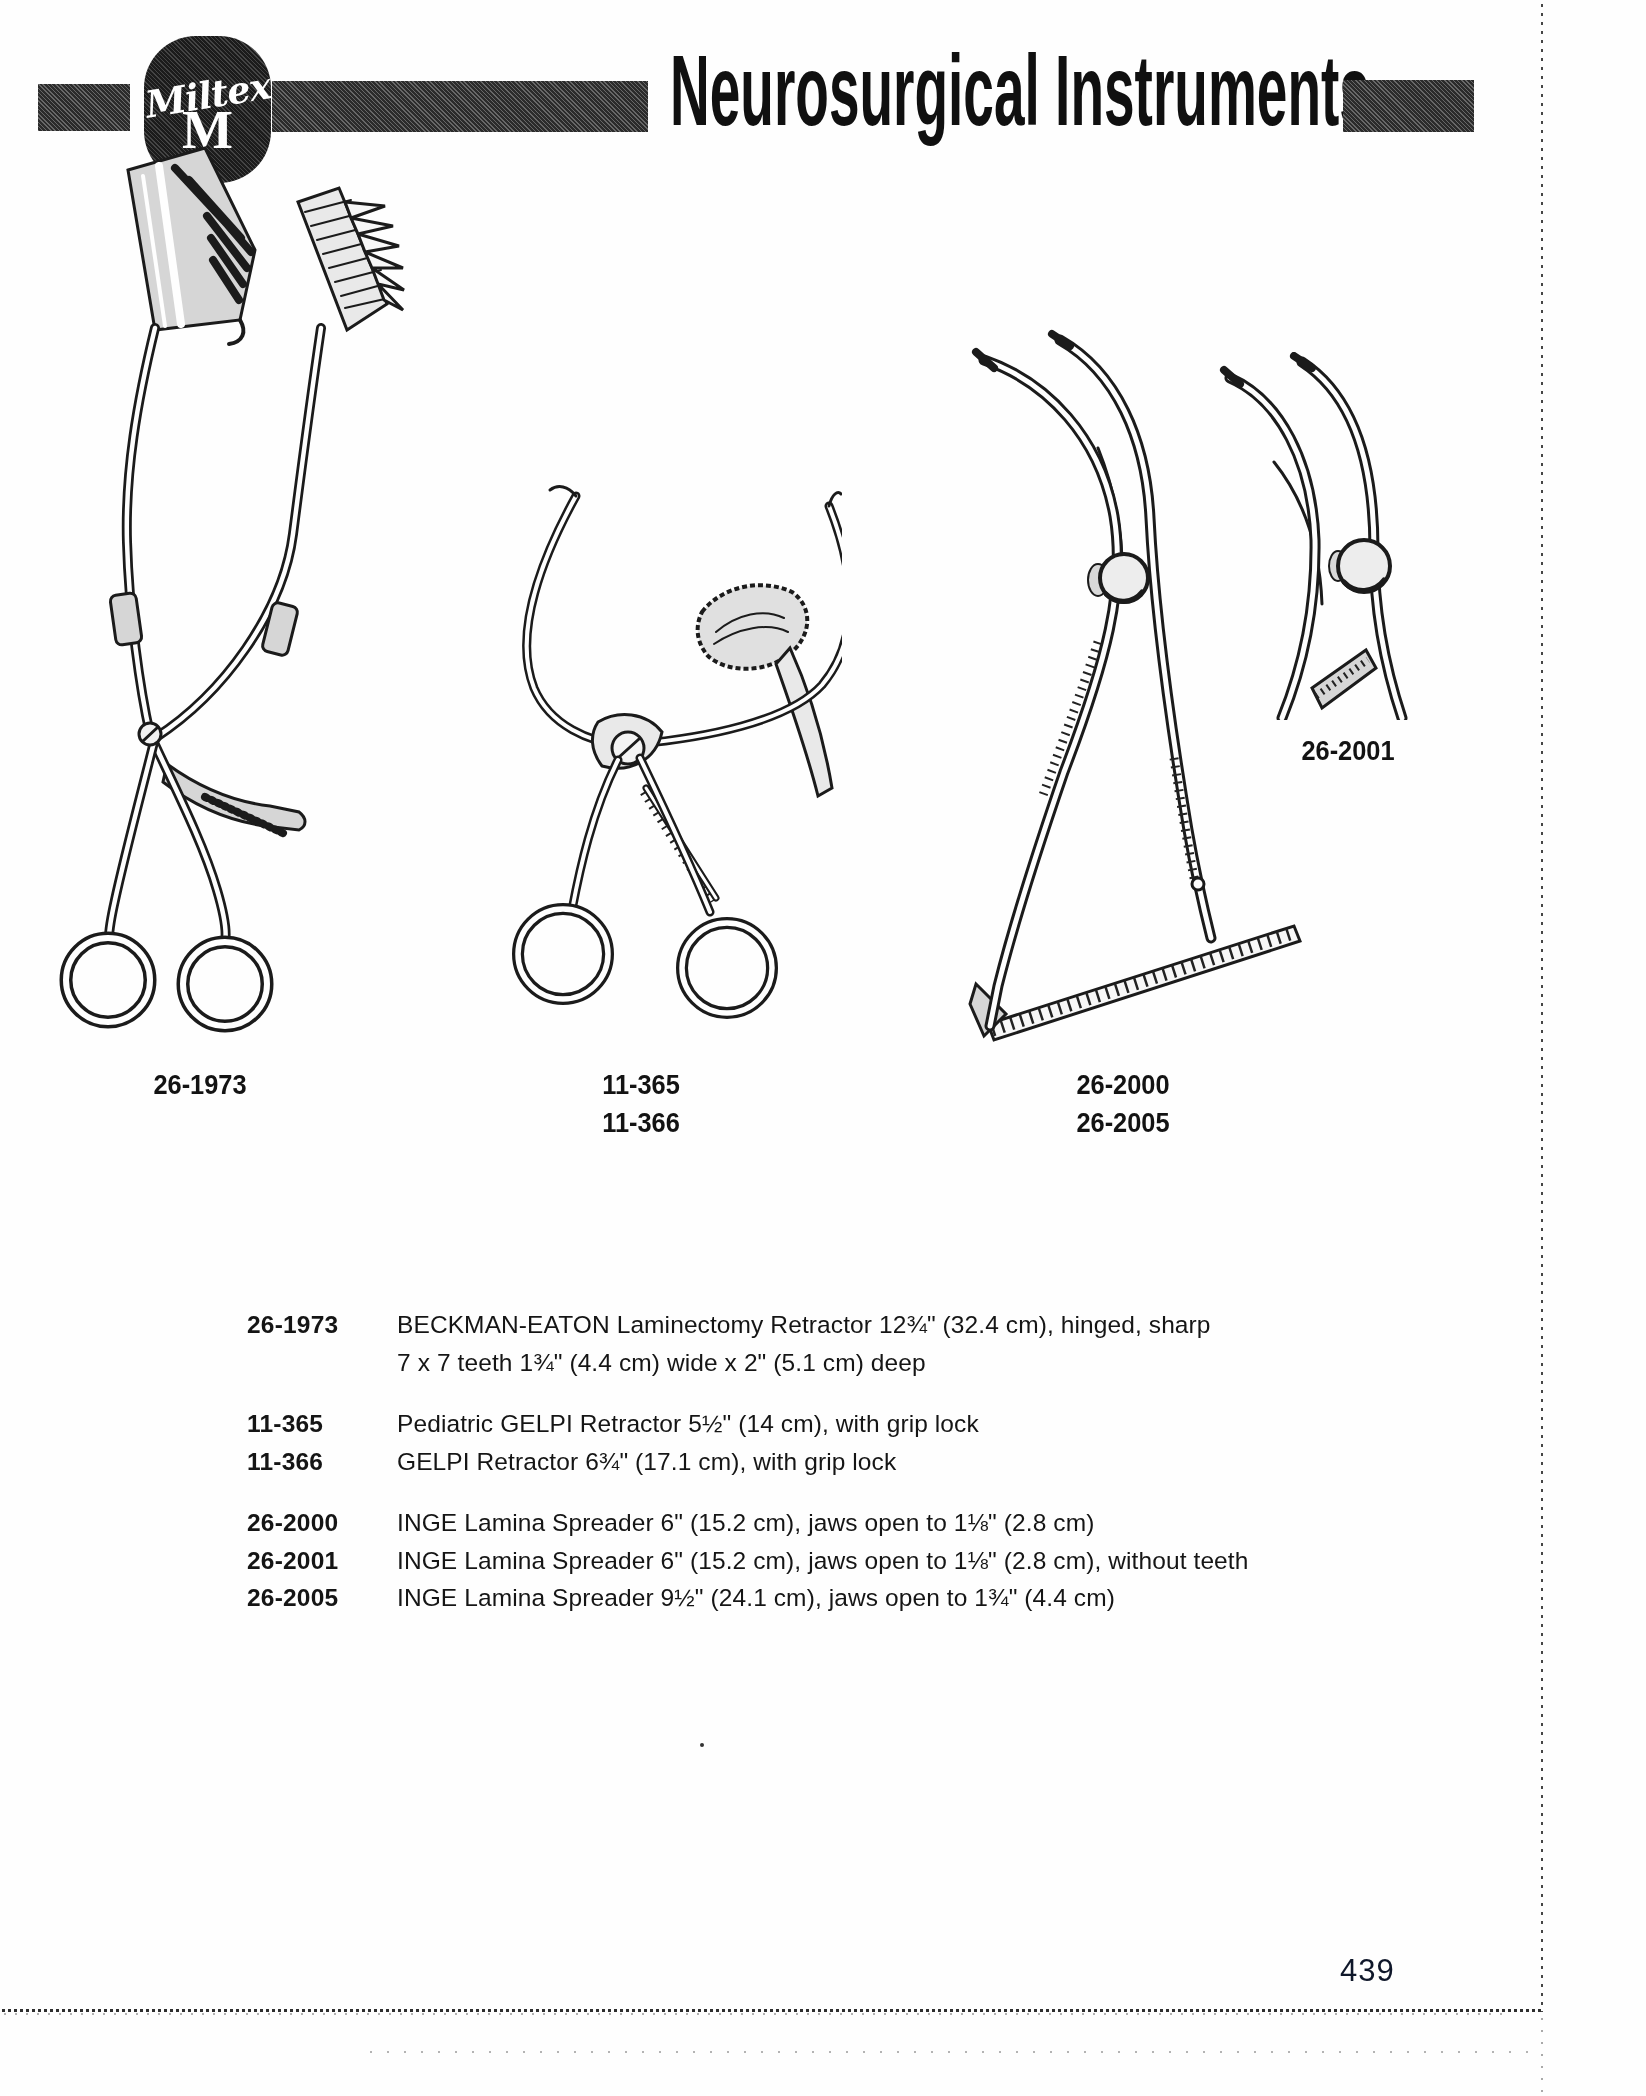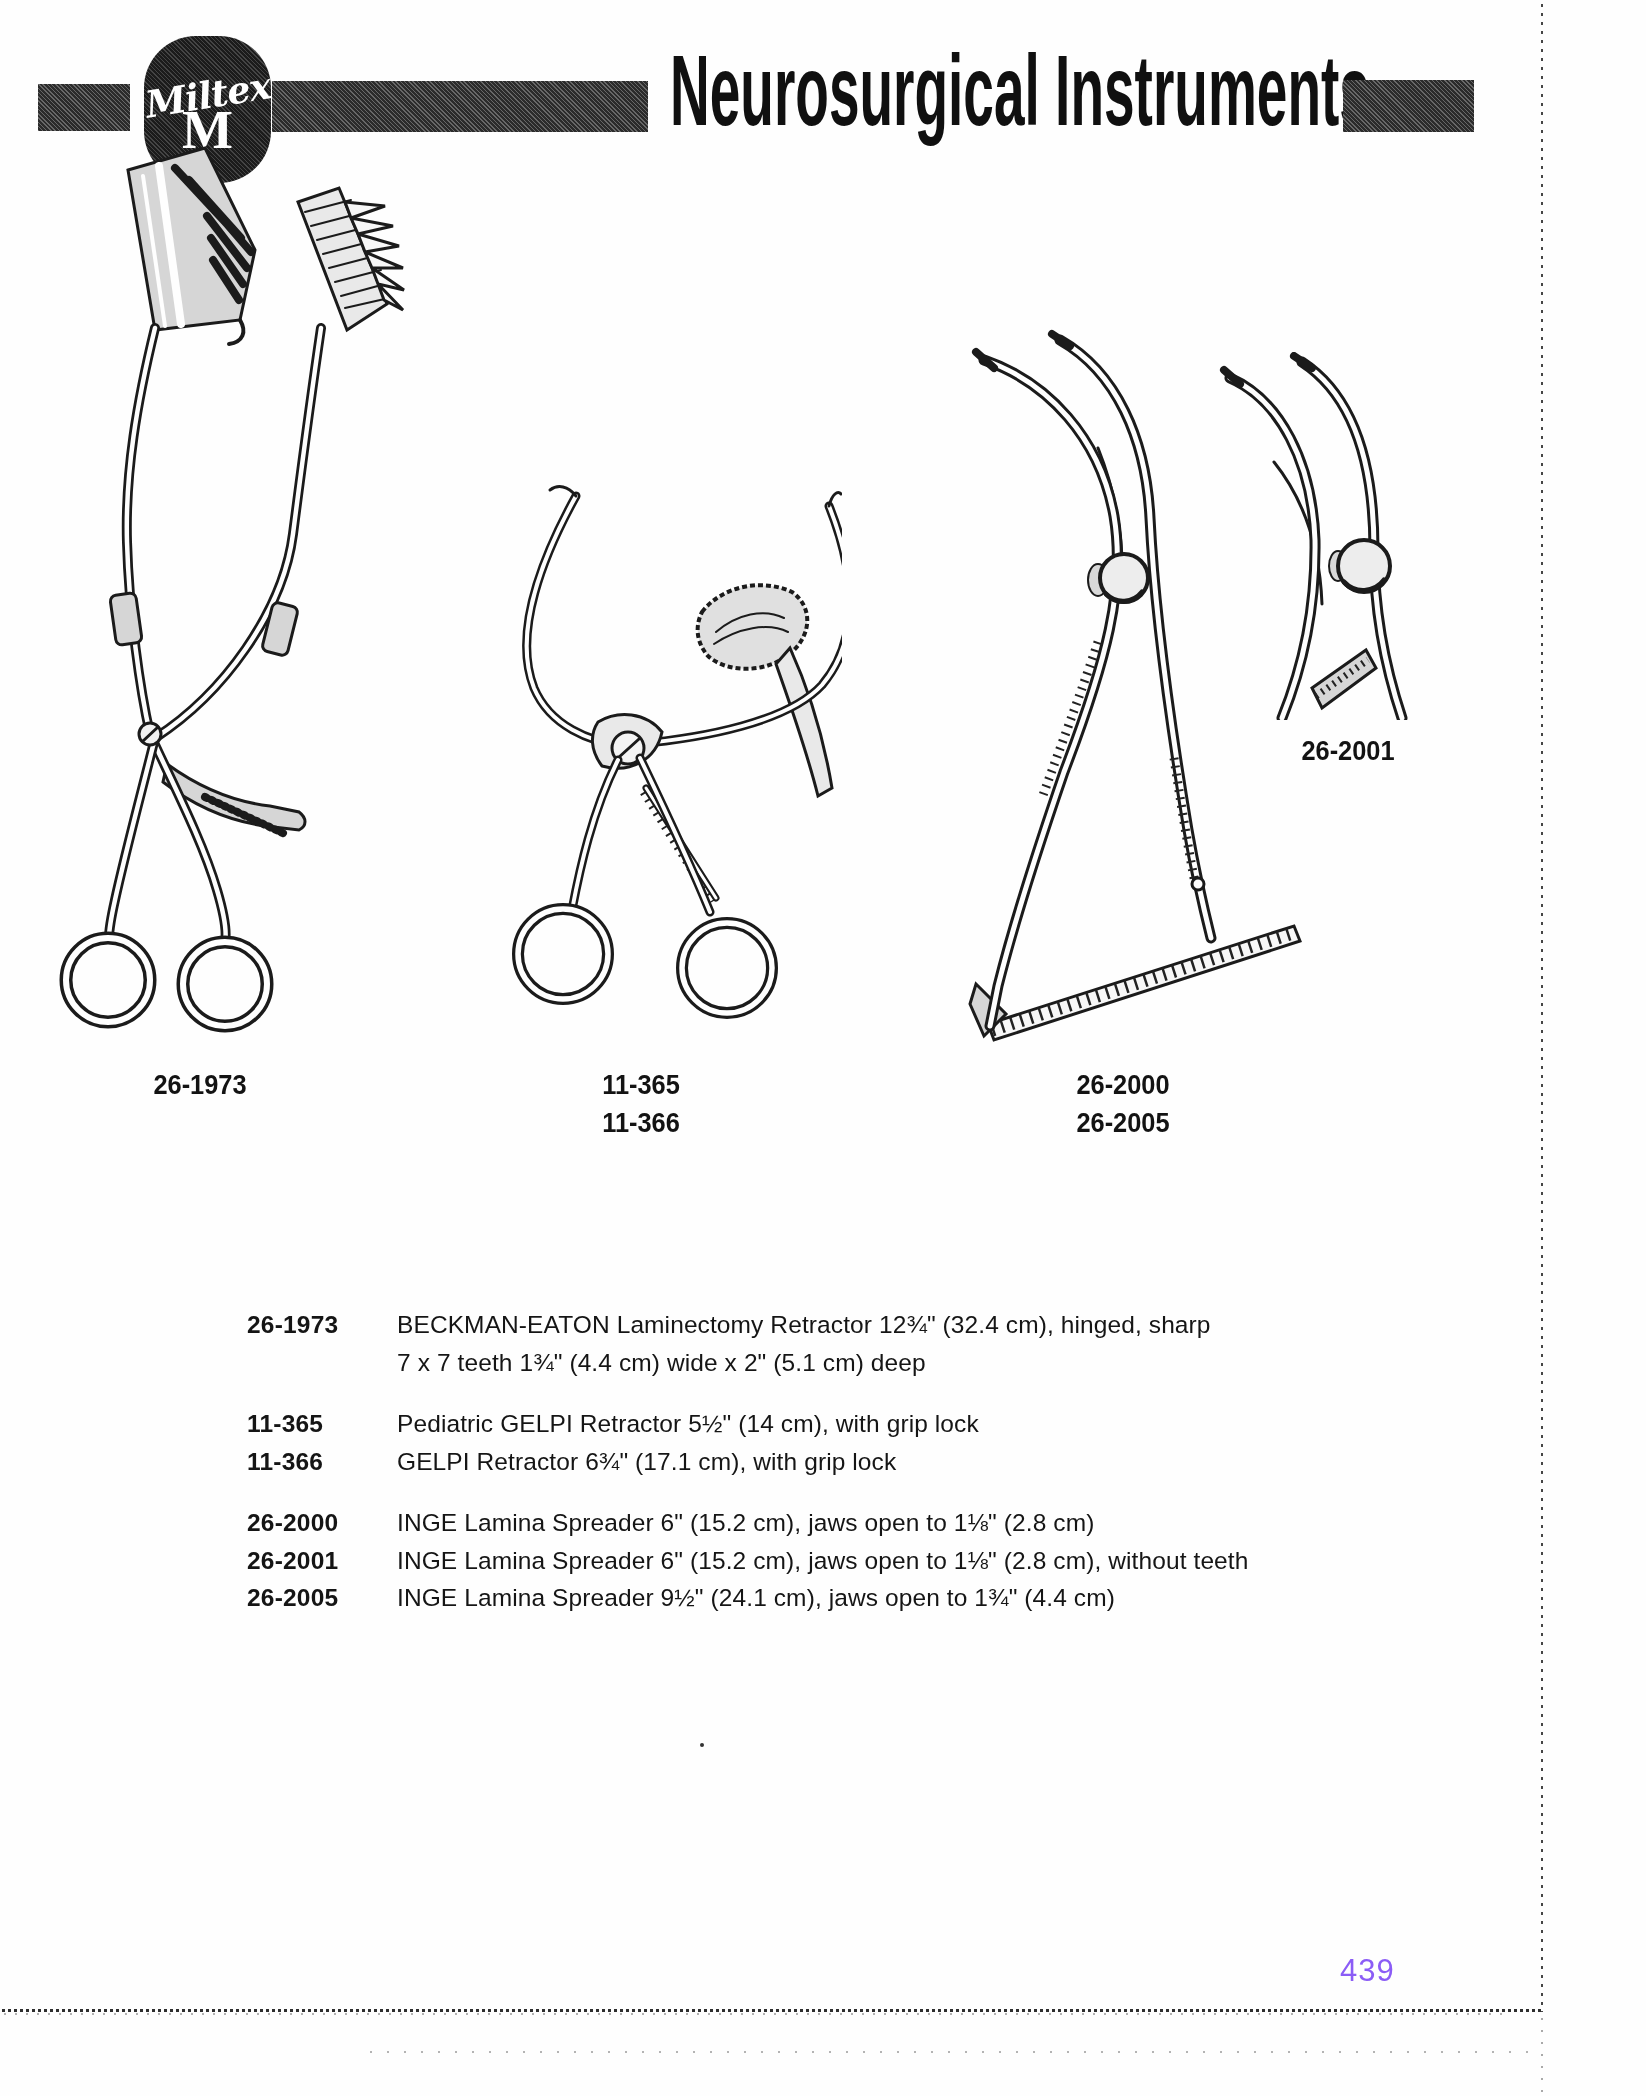--- a/index.html
+++ b/index.html
@@ -71,21 +71,21 @@
     position:absolute;width:160px;text-align:center;font-weight:bold;
     font-size:27px;letter-spacing:0;color:#131313;transform:scaleX(.94);
   }
   
   .catalog{position:absolute;left:247px;top:1311px;}
   .group + .group{margin-top:24px;}
   .row{display:flex;height:37.5px;align-items:flex-start;}
   .code{width:150px;font-weight:bold;font-size:24.5px;letter-spacing:.2px;flex:none;}
   .desc{font-size:24.5px;white-space:nowrap;letter-spacing:.1px;}
   
-  .page-number{position:absolute;left:1340px;top:1953px;font-size:31px;color:#8b5cf6;letter-spacing:1px;}
+  .page-number{position:absolute;left:1340px;top:1953px;font-size:31px;color:#0f172a;letter-spacing:1px;}
 </style>
 </head>
 <body>
 
 <div class="page">
 
   <div class="bar bar-left"></div>
   <div class="logo">
     <div class="logo-script">Miltex</div>
     <div class="logo-mono">M</div>

